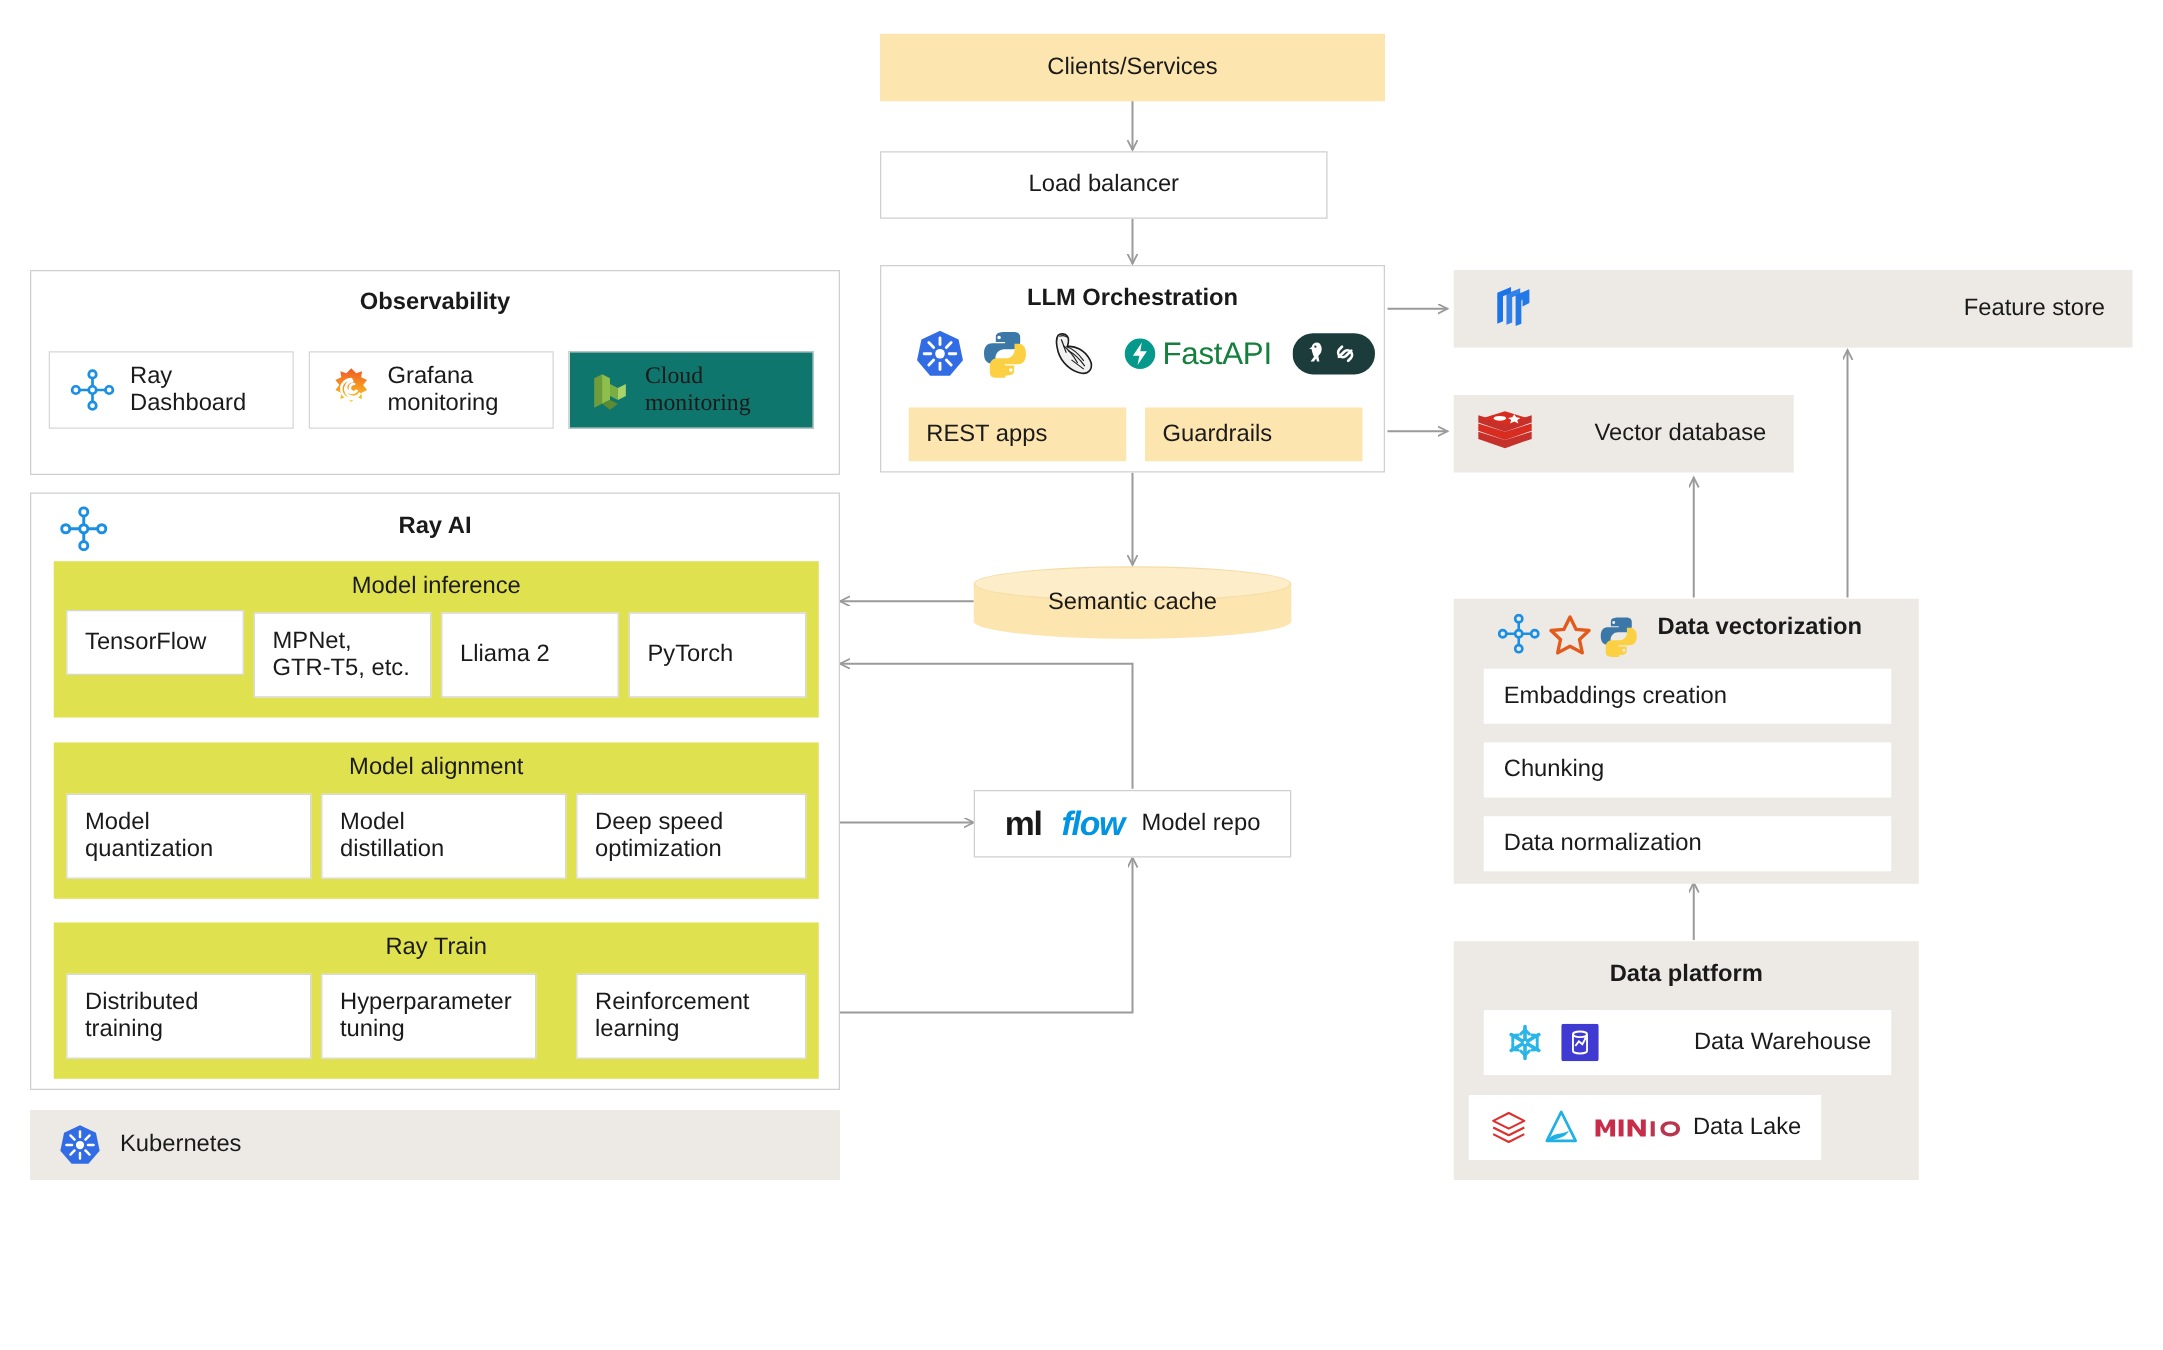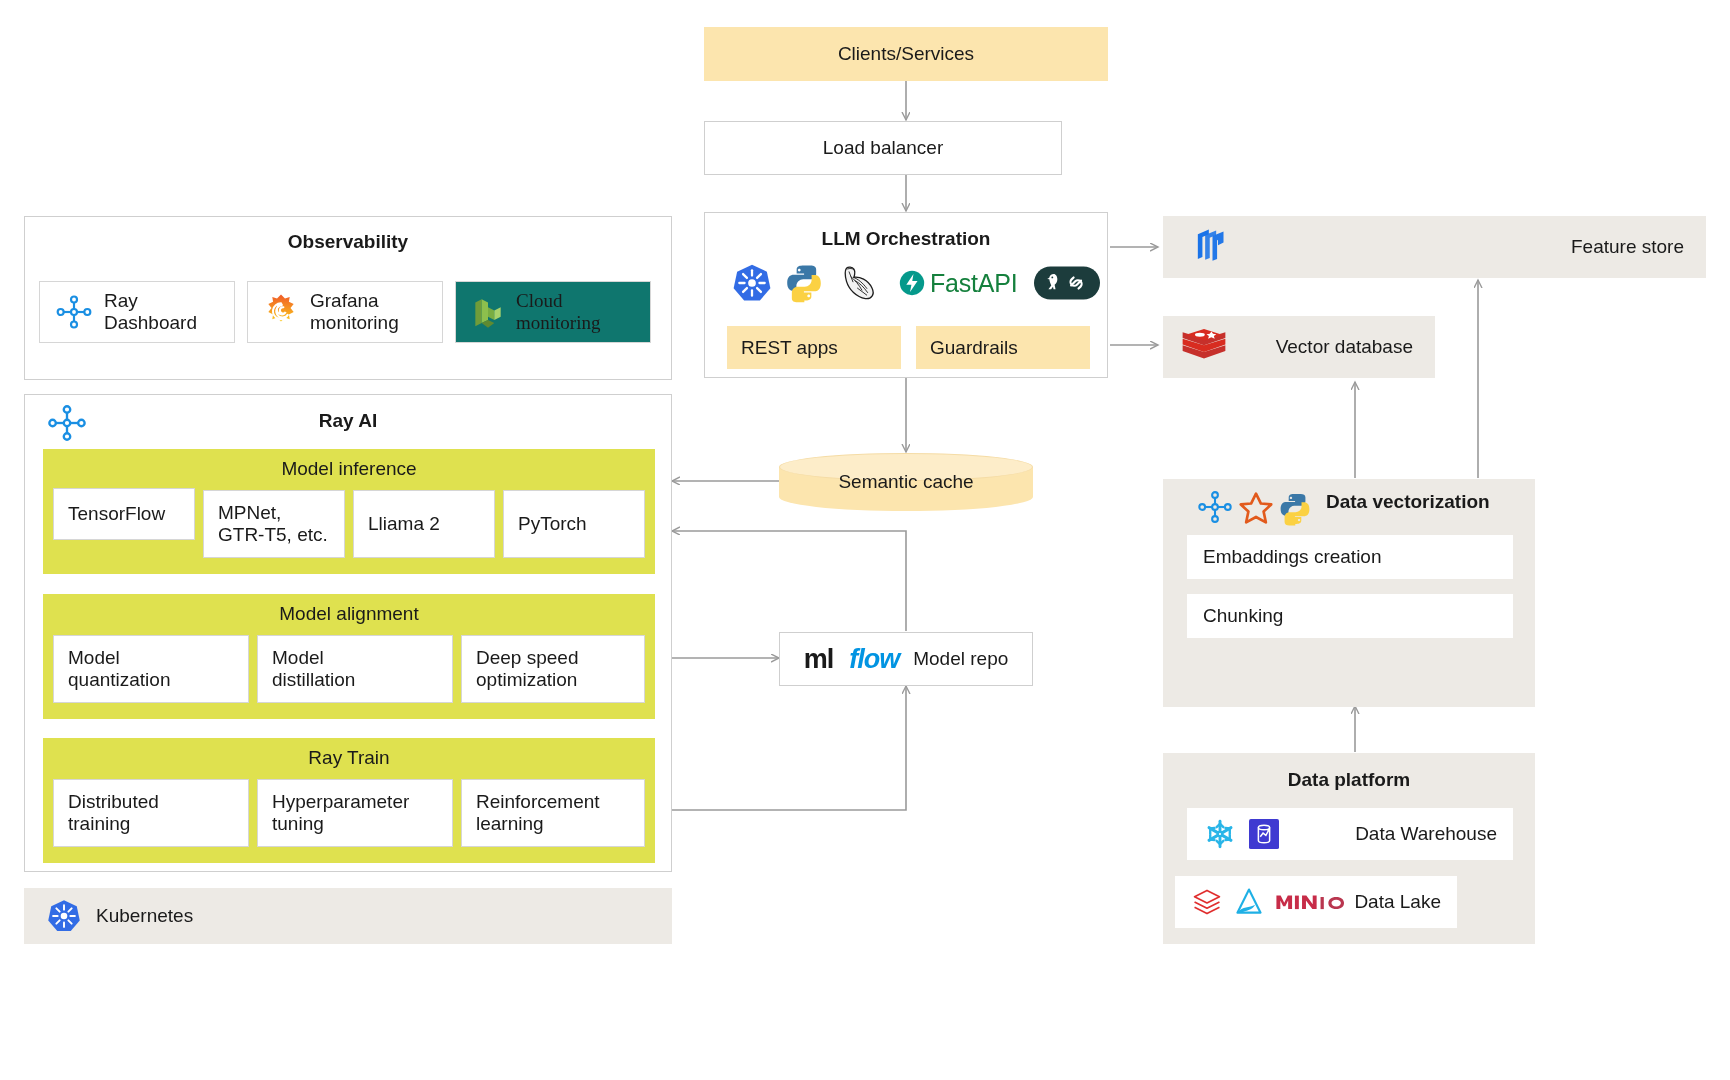--- a/index.html
+++ b/index.html
@@ -291,21 +291,21 @@
     </div>
 
     <div class="abs box-olive" style="left:18px;top:343px;width:612px;height:125px;">
       <div class="lbl-c" style="padding-top:9px;">Ray Train</div>
       <div class="abs tile" style="left:10px;top:41px;width:196px;height:68px;">
         <span>
           <span>Distributed</span><br>
           <span>training</span>
         </span>
       </div>
-      <div class="abs tile" style="left:214px;top:41px;width:196px;height:68px;">
+      <div class="abs tile" style="left:214px;top:41px;width:172px;height:68px;">
         <span>
           <span>Hyperparameter</span><br>
           <span>tuning</span>
         </span>
       </div>
       <div class="abs tile" style="left:418px;top:41px;width:184px;height:68px;">
         <span>
           <span>Reinforcement</span><br>
           <span>learning</span>
         </span>
@@ -382,20 +382,23 @@
       </svg>
       <span class="ttl" style="margin-left:10px;">Data vectorization</span>
     </div>
 
     <div class="abs box-white center-left" style="left:24px;top:56px;width:326px;height:44px;padding-left:16px;">
       <span class="lbl">Embaddings creation</span>
     </div>
     <div class="abs box-white center-left" style="left:24px;top:115px;width:326px;height:44px;padding-left:16px;">
       <span class="lbl">Chunking</span>
     </div>
+    <div class="abs box-white center-left" style="left:24px;top:174px;width:326px;height:44px;padding-left:16px;">
+      <span class="lbl">Data normalization</span>
+    </div>
   </div>
 
   <div class="abs box-grey" style="left:1163px;top:753px;width:372px;height:191px;">
     <div class="ttl" style="padding-top:16px;">Data platform</div>
 
     <div class="abs box-white" style="left:24px;top:55px;width:326px;height:52px;display:flex;align-items:center;">
       <span class="icorow" style="margin-left:16px;gap:12px;">
         <svg class="ico" width="34" height="34" viewBox="0 0 40 40">
           <g stroke="#29b5e8" stroke-width="3.4" stroke-linecap="round">
             <line x1="20" y1="5" x2="20" y2="35"></line>

